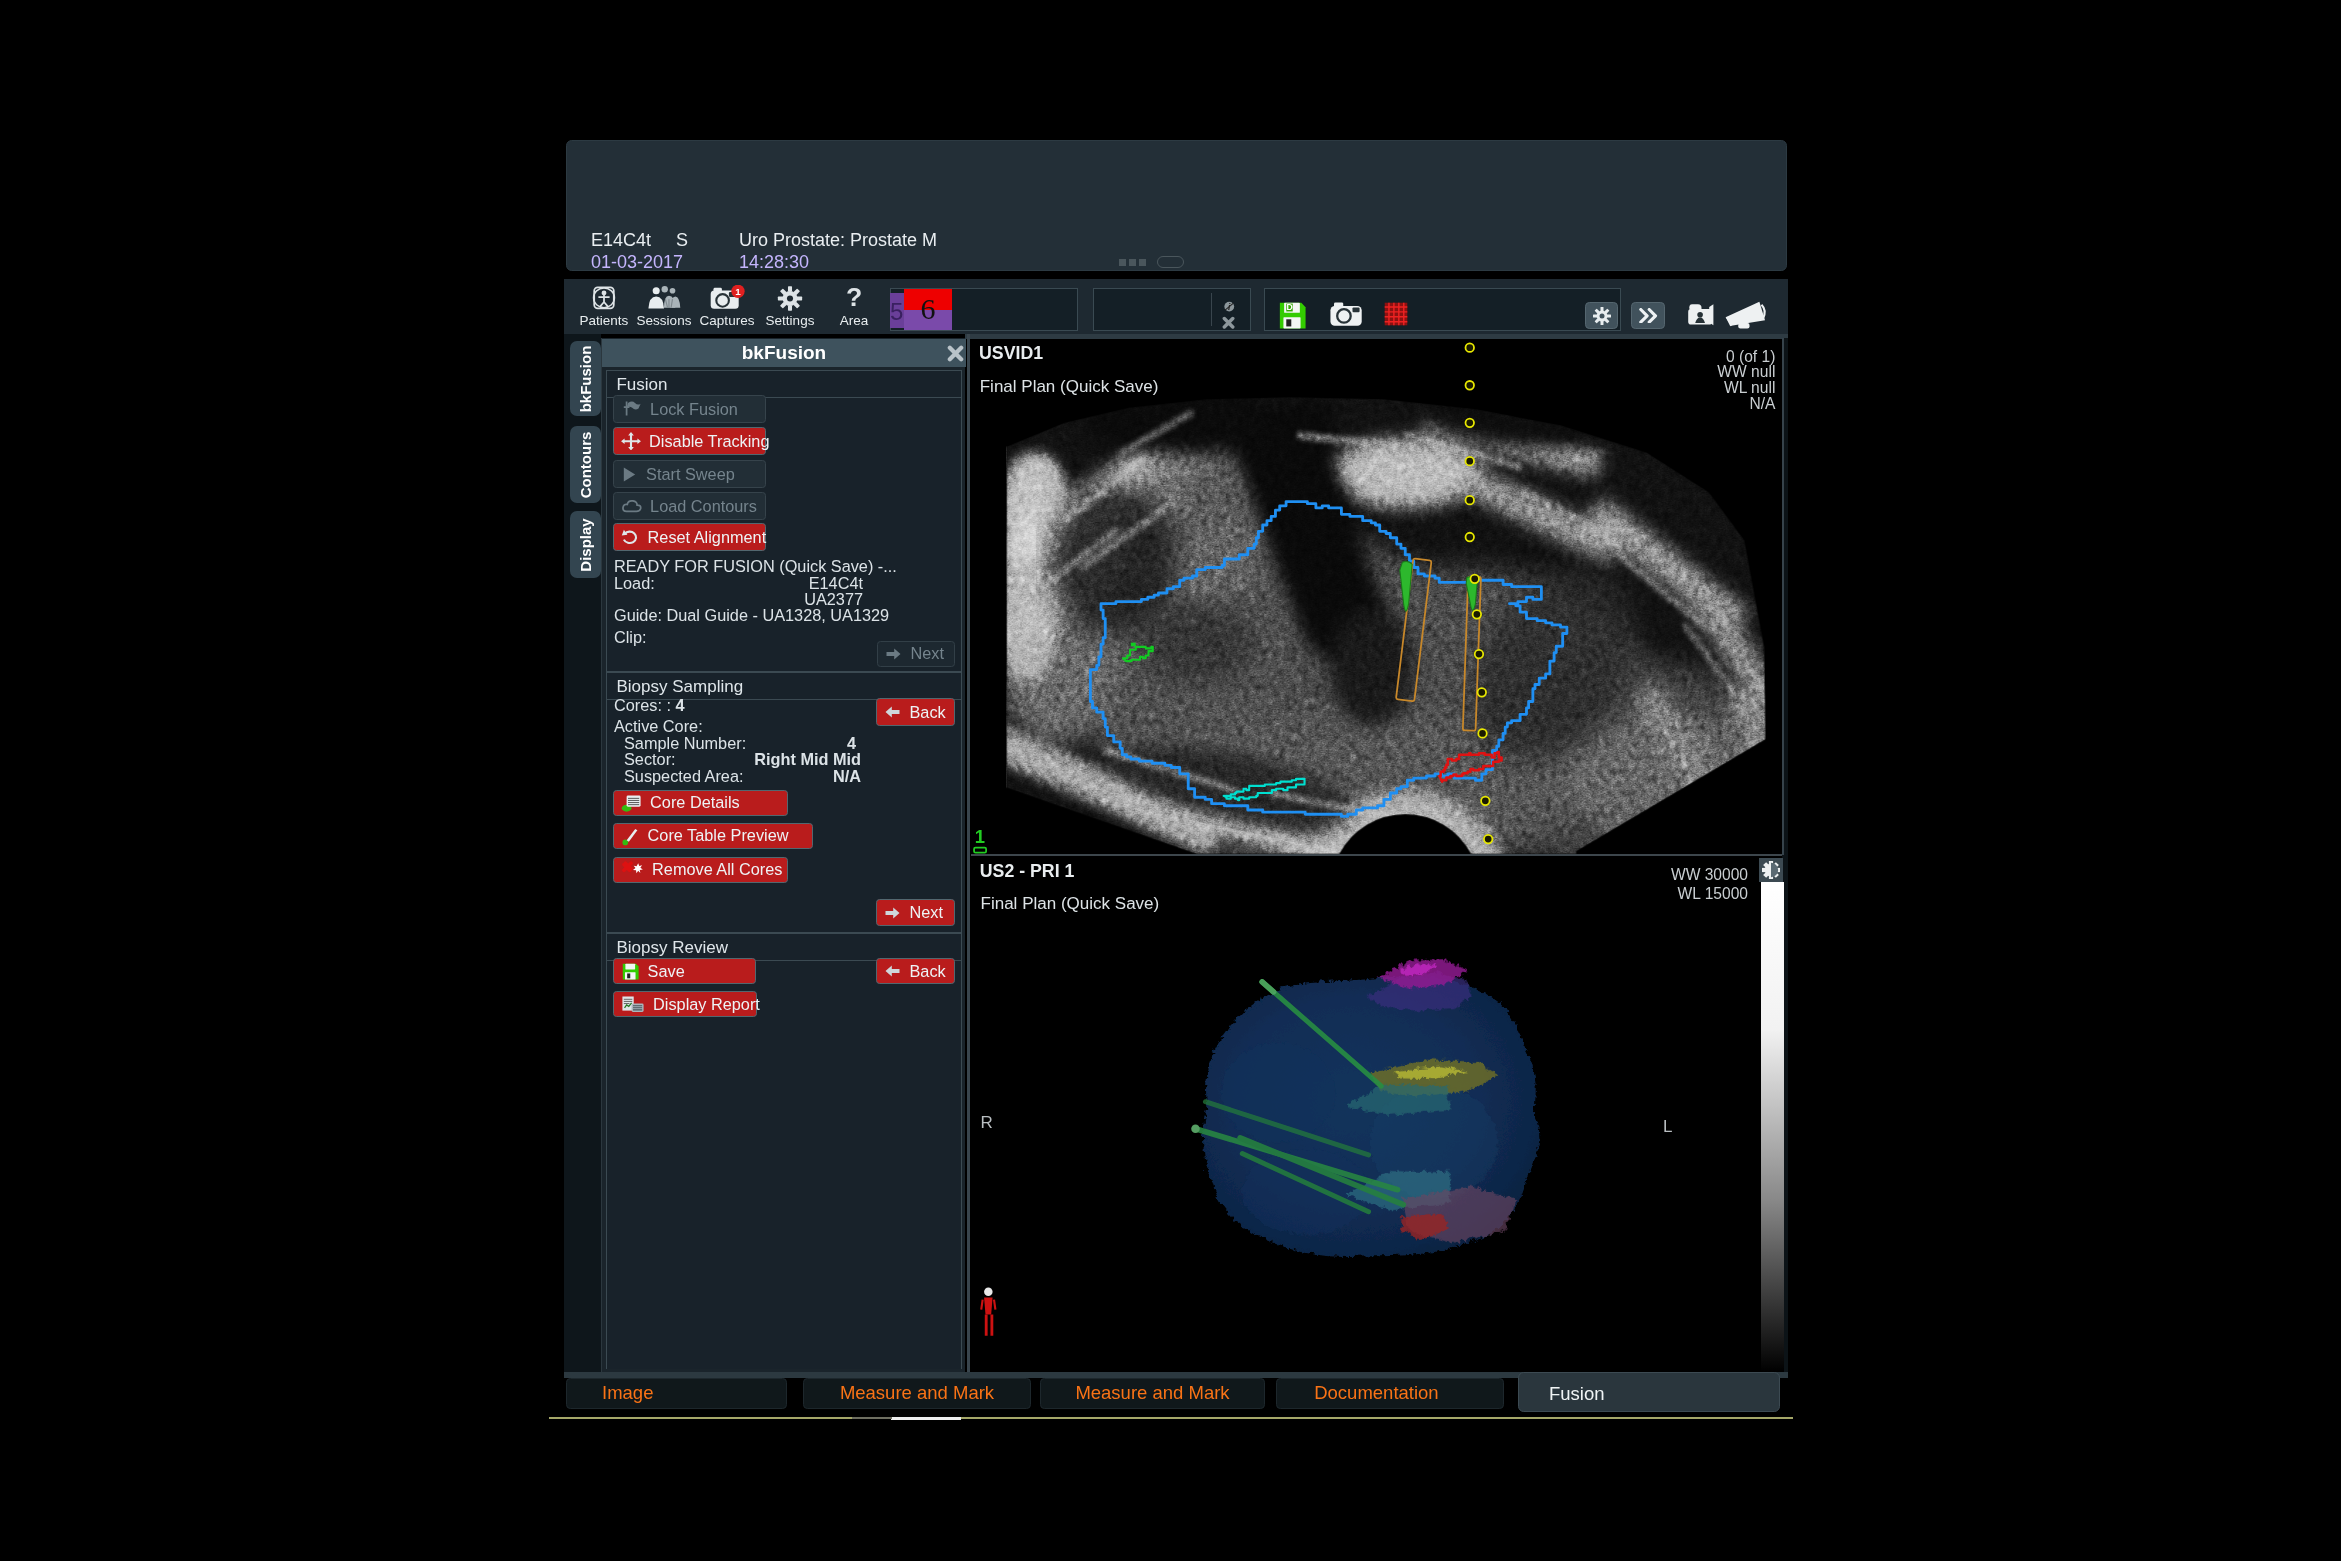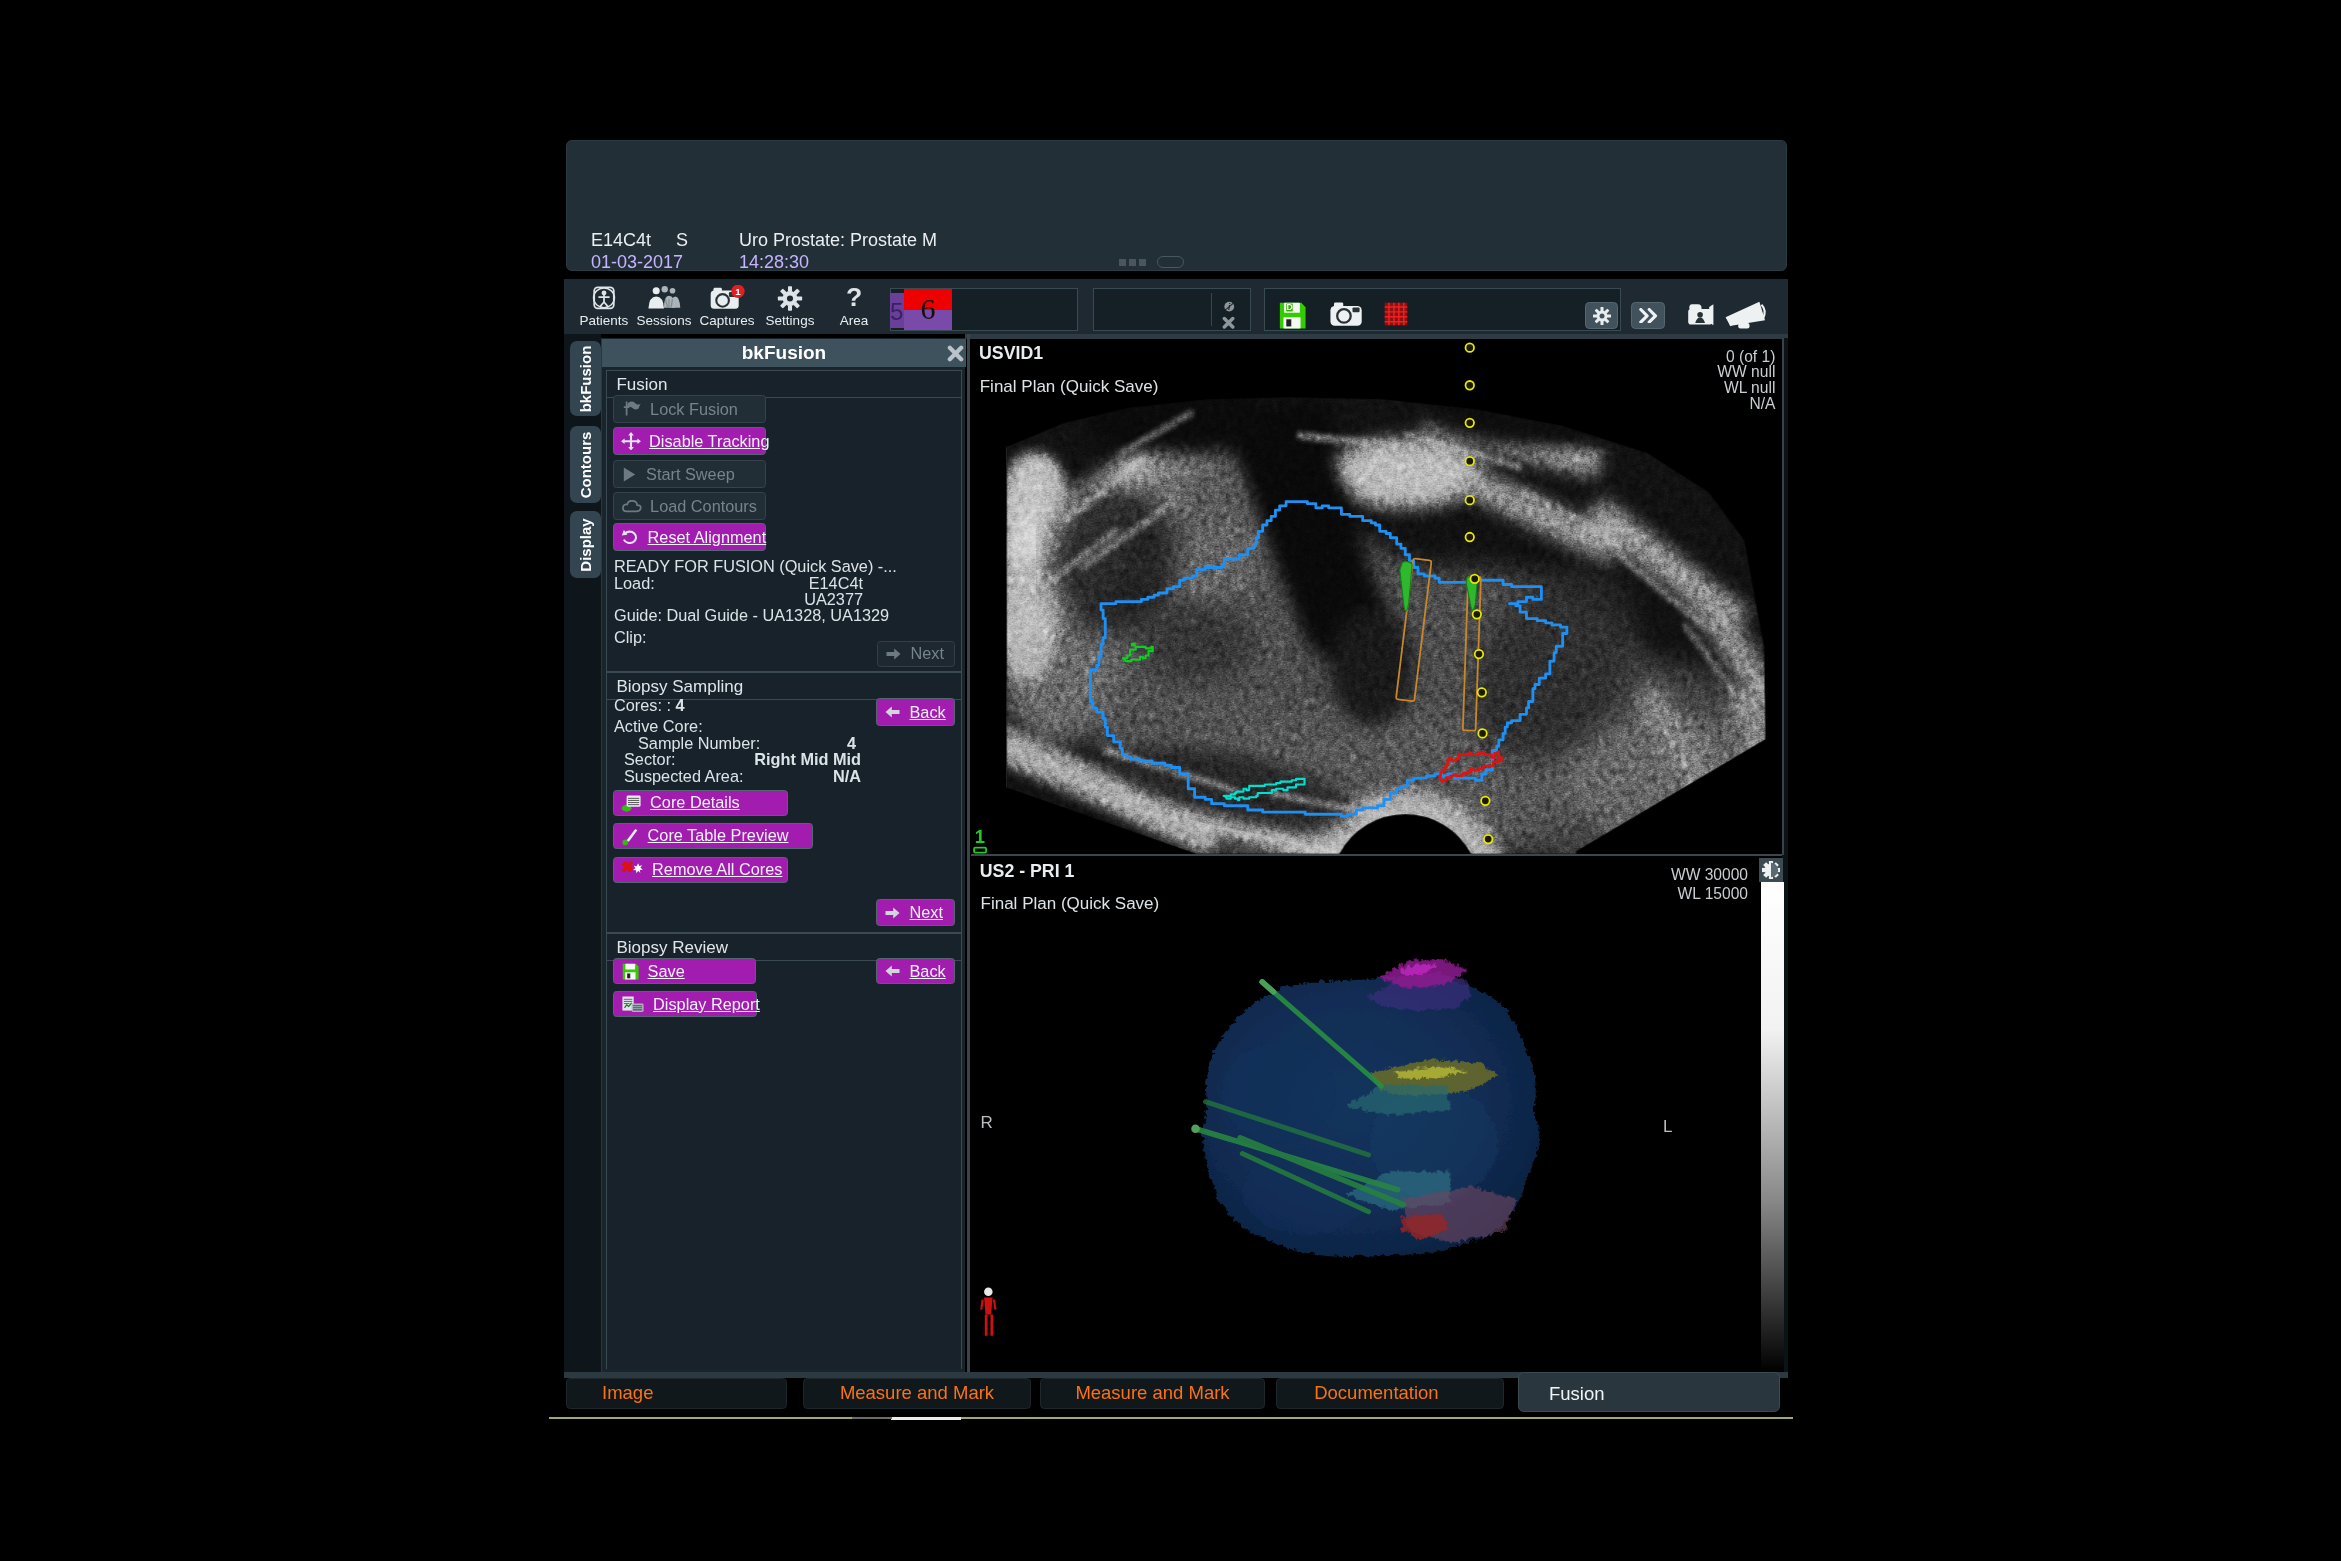--- a/index.html
+++ b/index.html
@@ -30,21 +30,21 @@
   
   #panel { left:601px; top:338px; width:364px; height:1034px; background:#1a242b;
     border-left:0.7px solid #2b373e; }
   #ptitle { position:absolute; left:0; top:1.4px; width:364px; height:28px; background:#3e525d;
     color:#fff; font-weight:bold; font-size:19px; text-align:center; line-height:28px; }
   .section { position:absolute; left:4.3px; width:356px; border:0.7px solid #3b4a52;
     background:#18222a; }
   .sechead { position:absolute; left:9.2px; top:4.3px; font-size:17px; color:#dfe6ea; }
   .btn { position:absolute; border-radius:3.5px; font-size:16.3px;
     display:flex; align-items:center; white-space:nowrap; }
-  .btn.on  { background:#a21caf; border:0.7px solid #53676f; color:#eef3f5;text-decoration:underline; }
+  .btn.on  { background:#b91c1c; border:0.7px solid #53676f; color:#eef3f5; }
   .btn.off { background:#222e36; border:0.7px solid #36434b; color:#75848d; }
   .btn svg { margin:0 8.5px 0 7px; flex:0 0 auto; }
   .ptxt { position:absolute; font-size:16.3px; color:#dce3e7; white-space:nowrap; }
   .pval { position:absolute; font-size:16.3px; color:#dce3e7; white-space:nowrap; text-align:right; }
   
   #rtopstrip { left:965px; top:334px; width:823px; height:5px; background:#2e3b43; }
   #rvline { left:967px; top:334px; width:2.8px; height:1038px; background:#39454d; }
   #rright { left:1782px; top:338px; width:6.4px; height:1034px; background:#0c1317; }
   #img1 { left:971px; top:342px; width:811px; height:512px; background:#000; }
   #imgsep { left:971px; top:854px; width:811px; height:2.1px; background:#3d464c; }
@@ -281,21 +281,21 @@
     <div class="section" style="top:334px; height:261px;">
       <div class="sechead">Biopsy Sampling</div>
       <div class="abs" style="left:0; top:25.5px; width:354px; height:0.7px; background:#3b4a52;"></div>
     </div>
     <div class="ptxt" style="left:12px; top:358px;">Cores: : <b>4</b></div>
     <div class="btn on" style="left:274px; top:360px; width:79px; height:28px;">
       <svg width="17" height="14" viewBox="0 0 24 20">
         <path d="M22 7 h-11 v-5 l-9 8 l9 8 v-5 h11 z" fill="#cfd7db"></path>
       </svg>Back</div>
     <div class="ptxt" style="left:12px; top:379px;">Active Core:</div>
-    <div class="ptxt" style="left:36px; top:396px;">Sample Number:</div>
+    <div class="ptxt" style="left:22px; top:396px;">Sample Number:</div>
     <div class="pval" style="right:109px; top:396px;"><b>4</b></div>
     <div class="ptxt" style="left:22px; top:412px;">Sector:</div>
     <div class="pval" style="right:104px; top:412px;"><b>Right Mid Mid</b></div>
     <div class="ptxt" style="left:22px; top:429px;">Suspected Area:</div>
     <div class="pval" style="right:104px; top:429px;"><b>N/A</b></div>
     <div class="btn on" style="left:10.6px; top:452px; width:175px; height:25.5px;">
       <svg width="21" height="18.5" viewBox="0 0 30 26">
         <ellipse cx="8" cy="20" rx="7" ry="5" fill="#33bb11"></ellipse>
         <rect x="8" y="2" width="20" height="16" rx="2" fill="#e8eef0"></rect>
         <path d="M10 6 h16 M10 9 h16 M10 12 h16 M10 15 h16" stroke="#555" stroke-width="1.4"></path>

